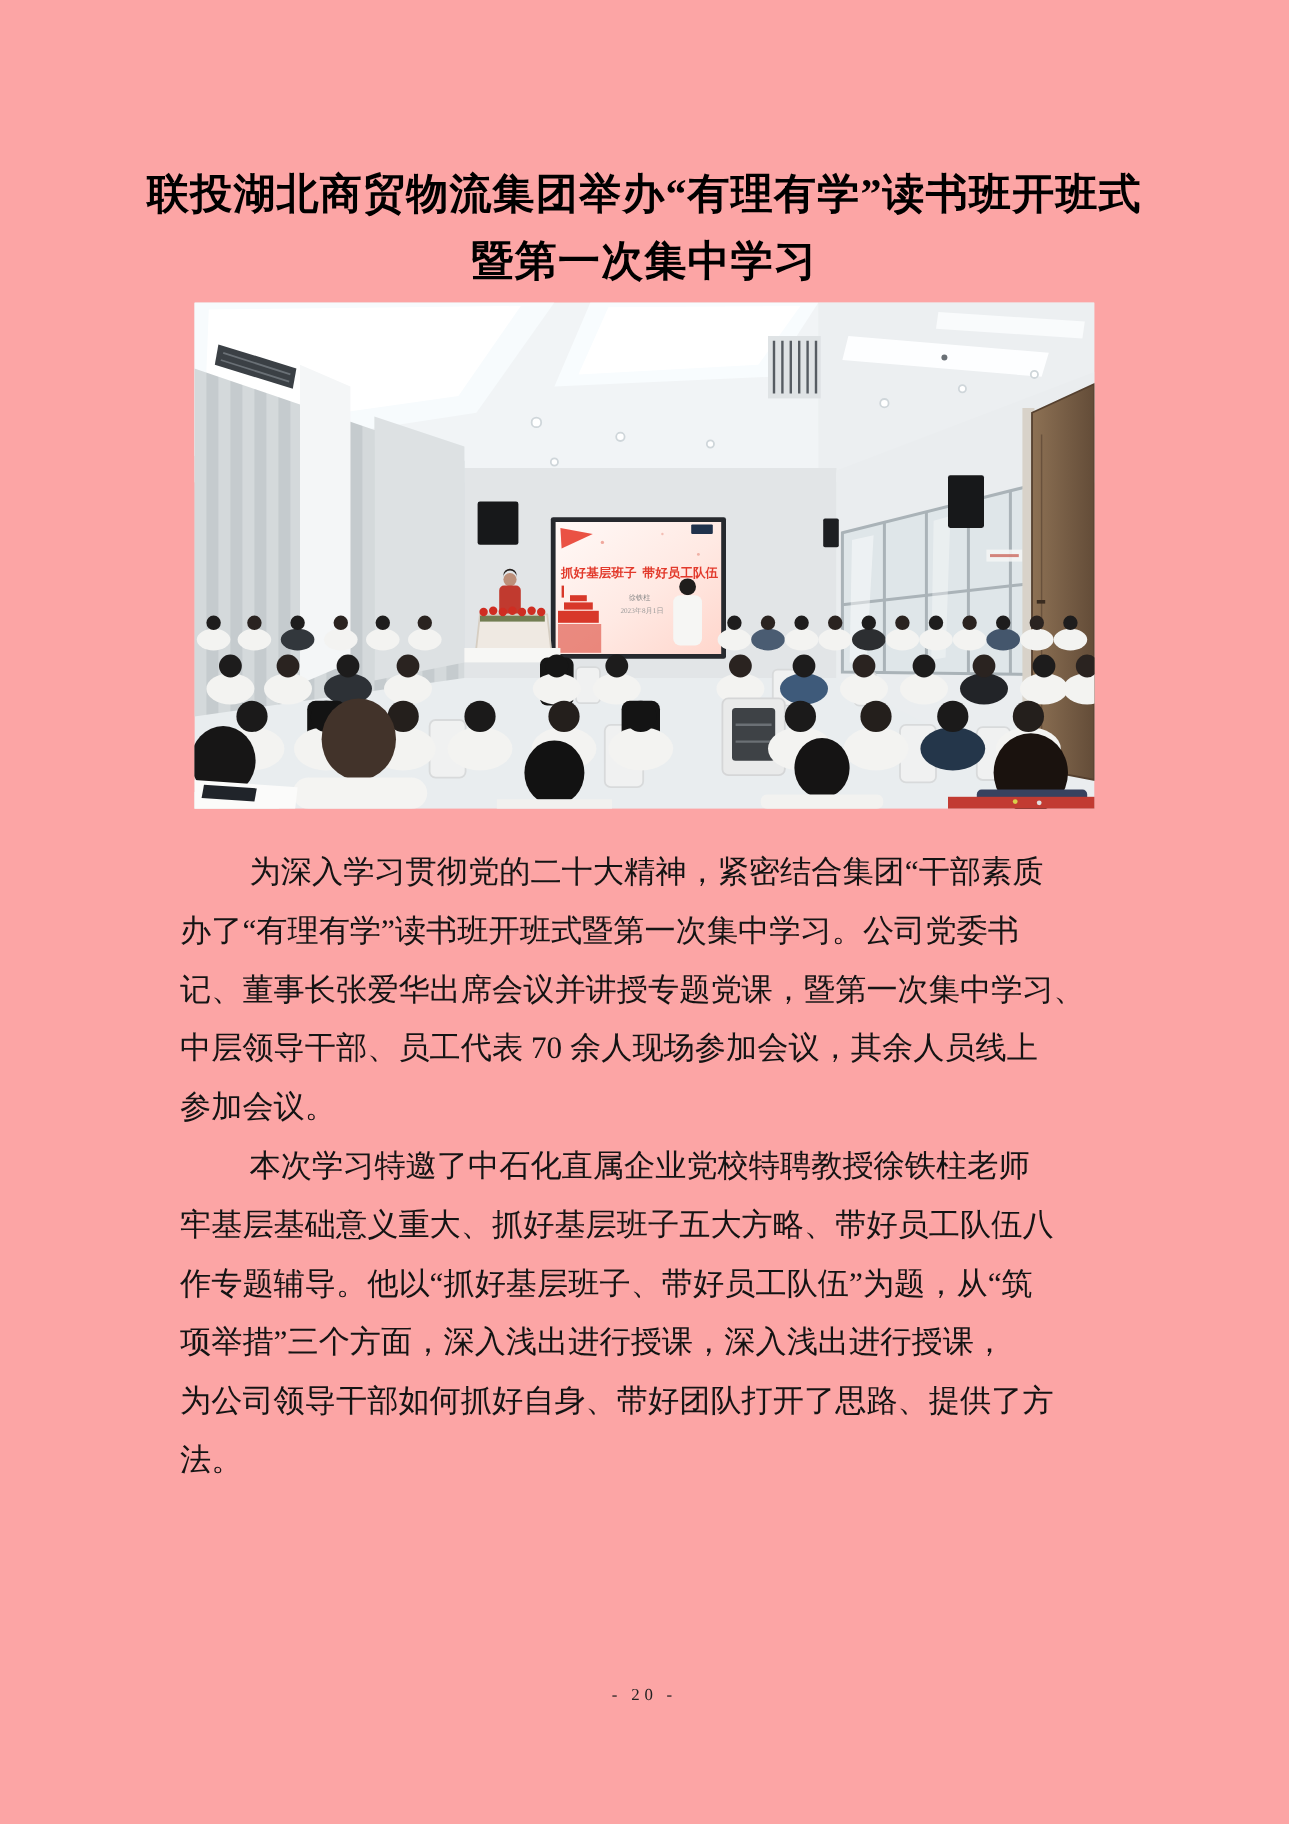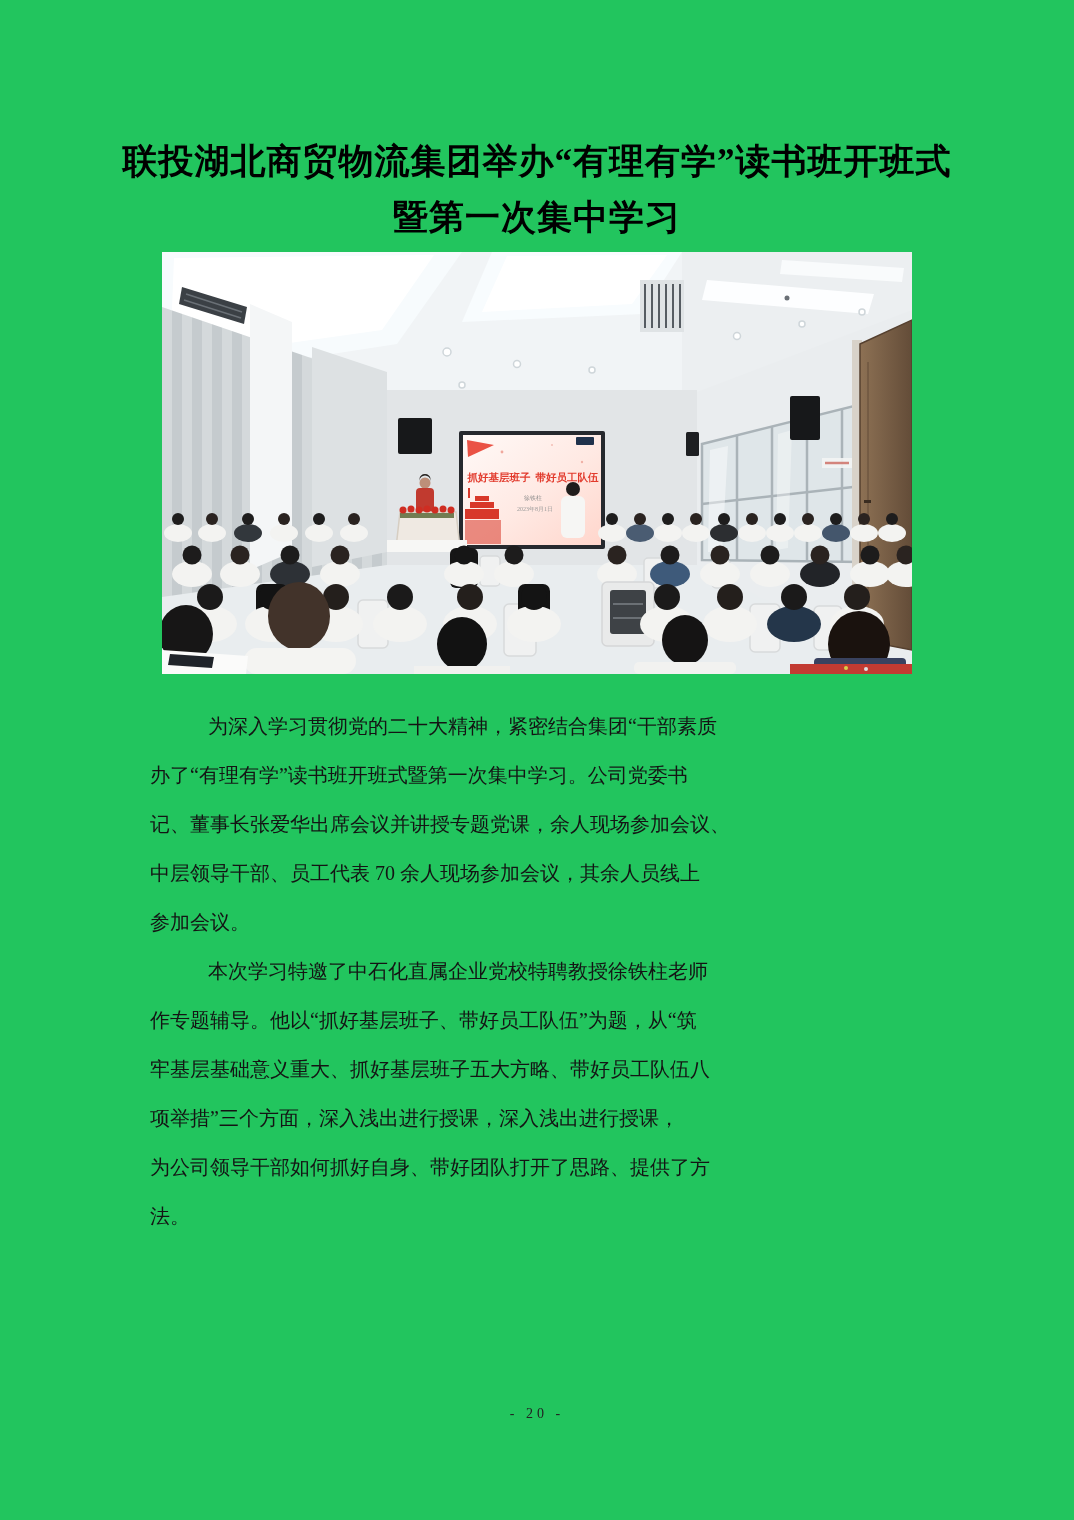--- a/index.html
+++ b/index.html
@@ -1,36 +1,36 @@
 <!DOCTYPE html>
 <html><head>
 <meta charset="utf-8">
 <style>
   html,body { margin:0; padding:0; }
   .page {
     position:relative;
     width:1074px; height:1520px;
-    background:#22c55e;
+    background:#fca5a5;
     font-family:"Liberation Serif","DejaVu Serif",serif;
     color:#0d0d0d;
     overflow:hidden;
   }
   .doc-title {
     position:absolute; top:134px; left:67px; width:940px;
     text-align:center; font-weight:bold; font-size:35px; line-height:56px;
     color:#000; letter-spacing:1px; margin:0;
   }
   .photo-wrap {
     position:absolute; left:162px; top:252px; width:750px; height:422px;
     margin:0; padding:0;
   }
   .photo-wrap svg { display:block; width:750px; height:422px; }
   .body-text {
     position:absolute; left:150px; top:702px; width:778px;
-    font-size:20px; line-height:49px; color:#141414;
+    font-size:26px; line-height:49px; color:#141414;
   }
   .bline { white-space:nowrap; }
   .indent { text-indent:58px; }
   .page-number {
     position:absolute; top:1406px; left:0; width:100%;
     text-align:center; font-size:14px; letter-spacing:4px; color:#222;
   }
 </style>
 </head>
 <body>
@@ -318,26 +318,26 @@
           <polygon points="0,398 86,404 84,422 0,422" fill="#fbfbfa"></polygon>
           <polygon points="8,402 52,405 50,416 6,413" fill="#20242a"></polygon>
         </g>
       </g>
     </svg>
   </figure>
 
   <div class="body-text">
     <div class="bline indent">为深入学习贯彻党的二十大精神，紧密结合集团“干部素质</div>
     <div class="bline">办了“有理有学”读书班开班式暨第一次集中学习。公司党委书</div>
-    <div class="bline">记、董事长张爱华出席会议并讲授专题党课，余人现场参加会议、</div>
+    <div class="bline">记、董事长张爱华出席会议并讲授专题党课，暨第一次集中学习、</div>
     <div class="bline">中层领导干部、员工代表 70 余人现场参加会议，其余人员线上</div>
     <div class="bline">参加会议。</div>
     <div class="bline indent">本次学习特邀了中石化直属企业党校特聘教授徐铁柱老师</div>
+    <div class="bline">牢基层基础意义重大、抓好基层班子五大方略、带好员工队伍八</div>
     <div class="bline">作专题辅导。他以“抓好基层班子、带好员工队伍”为题，从“筑</div>
-    <div class="bline">牢基层基础意义重大、抓好基层班子五大方略、带好员工队伍八</div>
     <div class="bline">项举措”三个方面，深入浅出进行授课，深入浅出进行授课，</div>
     <div class="bline">为公司领导干部如何抓好自身、带好团队打开了思路、提供了方</div>
     <div class="bline">法。</div>
   </div>
 
   <div class="page-number">- 20 -</div>
 
 </div>
 
 </body></html>

